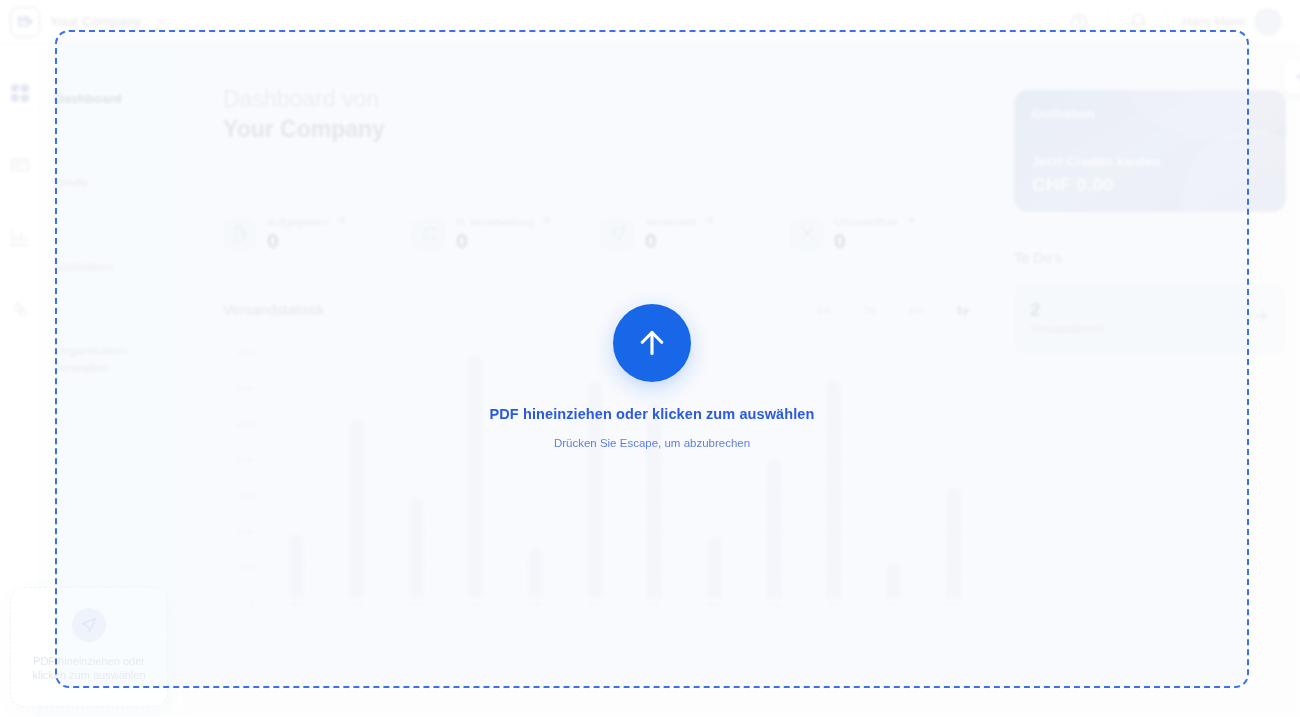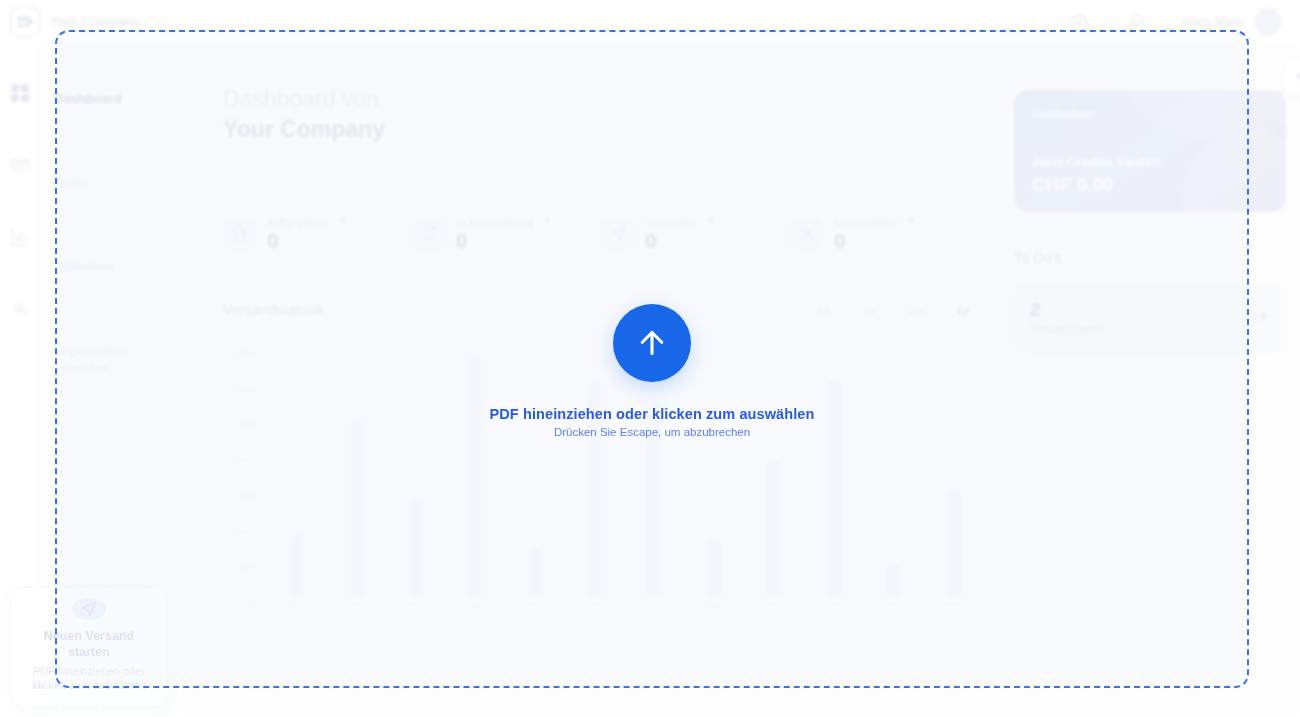--- a/index.html
+++ b/index.html
@@ -271,21 +271,21 @@
     background: #1767e8;
     display: flex; align-items: center; justify-content: center;
     box-shadow: 0 6px 20px rgba(23,103,232,.25);
   }
   .drop-main {
     margin-top: 24px;
     font-size: 14.5px; font-weight: 700; color: #2a5ae0;
     letter-spacing: .1px;
   }
   .drop-sub {
-    margin-top: 4px;
+    margin-top: 15px;
     font-size: 11.5px; color: #5d7fe6;
   }
 </style>
 </head>
 <body>
 
 <div id="app">
 
   <div class="app-shell">
 
@@ -596,21 +596,20 @@
       </div>
     </div>
   </div>
 
   <div class="float-card" style="opacity:.55">
     <span class="float-ico">
       <svg width="18" height="18" viewBox="0 0 24 24" fill="none" stroke="currentColor" stroke-width="2" stroke-linecap="round" stroke-linejoin="round">
           <path d="M21 3 3 10.5l7 3 3 7L21 3Z"></path>
         </svg>
     </span>
-    <span class="float-title">Neuen Versand starten</span>
     <span class="float-sub">PDF hineinziehen oder klicken zum auswählen</span>
   </div>
 
   <div class="drop-overlay">
     <div class="drop-center">
       <div class="drop-circle">
         <svg width="36" height="36" viewBox="0 0 24 24" fill="none" stroke="#ffffff" stroke-width="2.1" stroke-linecap="round" stroke-linejoin="round">
           <path d="M12 19V5"></path>
             <path d="m5.5 11.5 6.5-6.5 6.5 6.5"></path>
         </svg>

